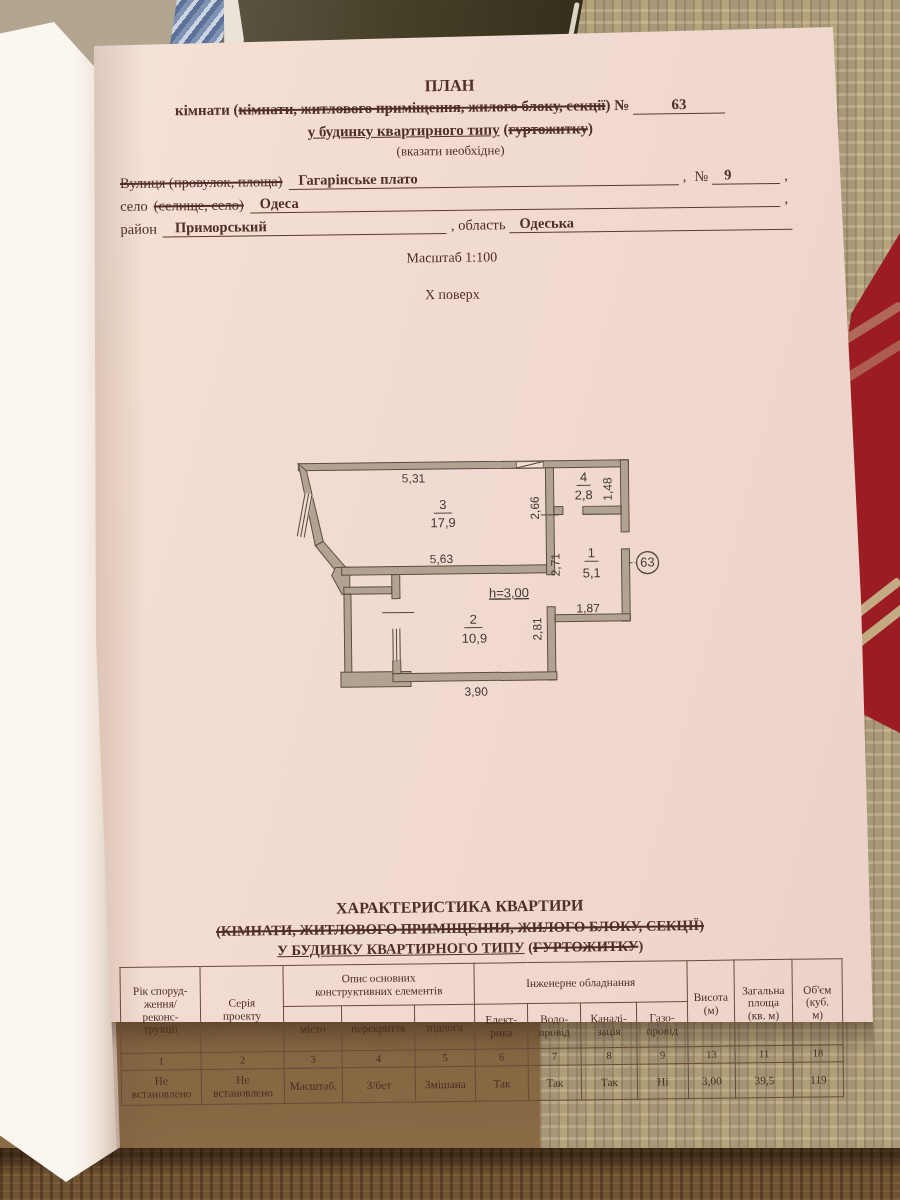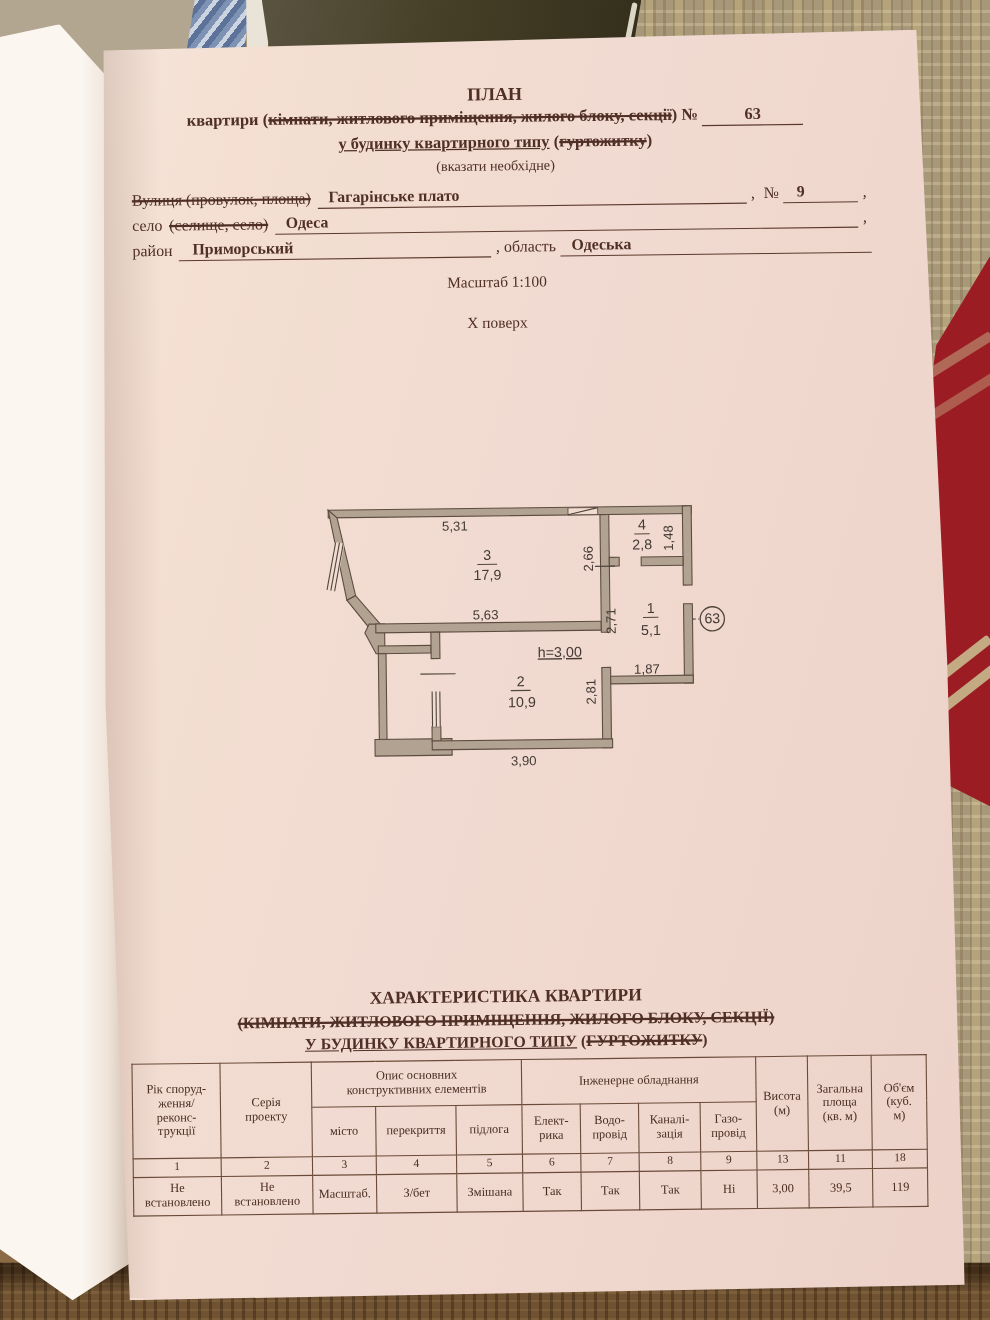--- a/index.html
+++ b/index.html
@@ -30,21 +30,21 @@
   .carpet-bottom{left:0;top:1148px;width:900px;height:52px;background-color:#6e5232;
     background-image:
       linear-gradient(180deg, rgba(20,8,0,.5) 0 8px, rgba(0,0,0,0) 26px),
       repeating-linear-gradient(90deg, rgba(40,22,6,.35) 0 3px, rgba(0,0,0,0) 3px 10px),
       repeating-linear-gradient(0deg, rgba(190,150,95,.18) 0 2px, rgba(0,0,0,0) 2px 8px);}
   .page-stack{left:0;top:22px;width:120px;height:1160px;
     clip-path:polygon(0 1%,45% 0,80% 4%,94% 28%,88% 60%,100% 97%,55% 100%,0 96%);
     background:linear-gradient(90deg,#fbf6f0 0 62%,#efe3d8 82%,#cdbcae 100%);}
 
   
-  .page{left:0;top:0;width:900px;height:1200px;
+  .page{left:0;top:0;width:900px;height:1022px;
     clip-path:polygon(94px 46px,833px 27px,861px 600px,877px 1168px,118px 1182px,96px 640px);
     background:linear-gradient(105deg,#f7eae1 0%,#f4dfd2 20%,#f1dad1 48%,#efd6cd 78%,#ebd1c8 100%);
     filter:drop-shadow(6px 12px 14px rgba(35,18,8,.45));}
   .page-spine-shade{left:94px;top:40px;width:52px;height:1140px;
     background:linear-gradient(90deg,rgba(125,88,72,.20),rgba(0,0,0,0));}
   .content{position:absolute;left:0;top:0;width:900px;height:1200px;
     transform:rotate(-0.7deg);transform-origin:450px 600px;color:#4f2f26;}
 
   .cline{position:absolute;left:115px;width:682px;text-align:center;}
   .b{font-weight:bold;}
@@ -94,21 +94,21 @@
 <div class="abs white-cord"></div>
 <div class="abs carpet-bottom"></div>
 <div class="abs page-stack"></div>
 
 <div class="abs page">
   <div class="abs page-spine-shade"></div>
   <div class="content">
 
     <div class="cline b" style="top:76px;font-size:16.5px;">ПЛАН</div>
     <div class="cline b" style="top:99px;font-size:15px;">
-      <span>квартири (</span><span class="strike">кімнати, житлового приміщення, жилого блоку, секції</span><span>) №</span>
+      <span>кімнати (</span><span class="strike">кімнати, житлового приміщення, жилого блоку, секції</span><span>) №</span>
       <span class="numline">63</span>
     </div>
     <div class="cline b" style="top:122px;font-size:15px;">
       <span class="uline">у будинку квартирного типу</span>
       <span>(</span><span class="strike">гуртожитку</span><span>)</span>
     </div>
     <div class="cline" style="top:143px;font-size:13px;">(вказати необхідне)</div>
 
     <div class="addr" style="top:170px;">
       <span class="lbl strike">Вулиця (провулок, площа)</span>

